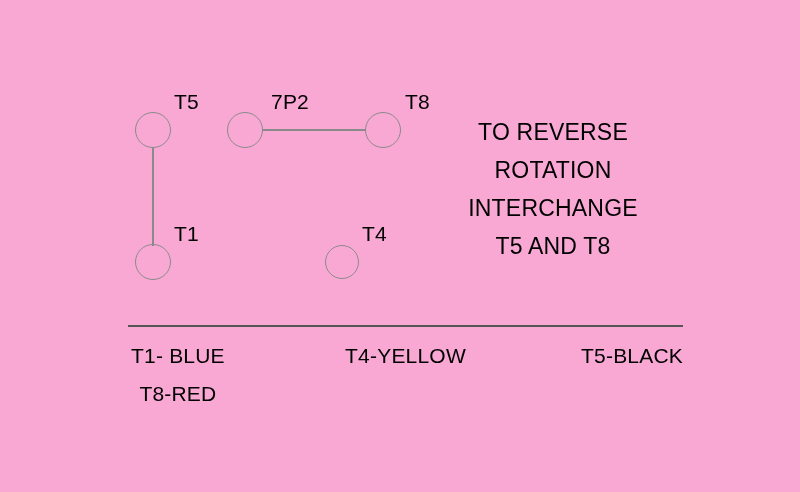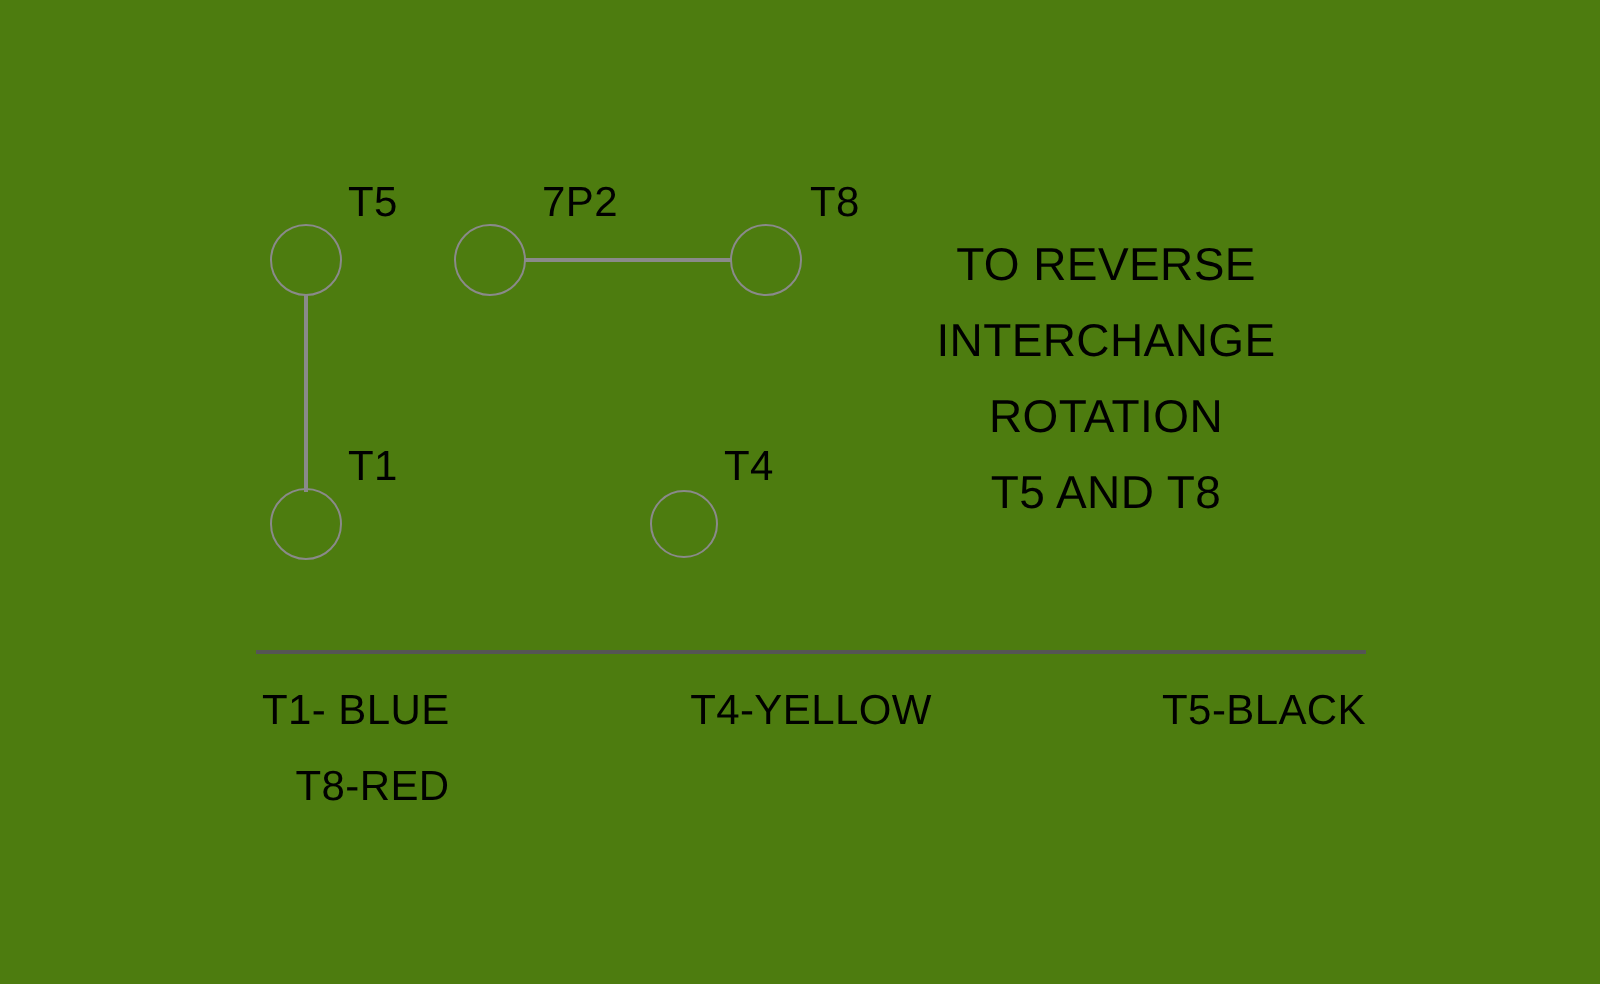--- a/index.html
+++ b/index.html
@@ -4,21 +4,21 @@
 <style>
   html, body {
     margin: 0;
     padding: 0;
     background: #ffffff;
   }
   #canvas {
     position: relative;
     width: 800px;
     height: 492px;
-    background: #4d7c0f;
+    background: #f9a8d4;
     font-family: "Liberation Sans", sans-serif;
     color: #000000;
     overflow: hidden;
   }
 
   
   .terminal {
     position: absolute;
     border-radius: 50%;
     border: 1px solid #8a8a8a;
@@ -73,21 +73,21 @@
     position: absolute;
     left: 128px;
     top: 337px;
     width: 555px;
     height: 80px;
   }
   .legend-col {
     position: absolute;
     top: 0;
   }
-  .legend-col-left  { left: 3px;  text-align: right; }
+  .legend-col-left  { left: 3px;  text-align: center; }
   .legend-col-mid   { left: 0; width: 555px; text-align: center; }
   .legend-col-right { right: 0; text-align: center; }
   .legend-item {
     font-size: 21px;
     line-height: 38px;
     white-space: nowrap;
     letter-spacing: 0.2px;
   }
 </style>
 </head>
@@ -105,22 +105,22 @@
   <div class="terminal" style="left:325px; top:245px; width:34px; height:34px;"></div>
 
   <div class="term-label" style="left:174px; top:91px;">T5</div>
   <div class="term-label" style="left:174px; top:223px;">T1</div>
   <div class="term-label" style="left:271px; top:91px;">7P2</div>
   <div class="term-label" style="left:405px; top:91px;">T8</div>
   <div class="term-label" style="left:362px; top:223px;text-align:right;">T4</div>
 
   <div id="instructions">
     <div class="ins-line">TO REVERSE</div>
+    <div class="ins-line">ROTATION</div>
     <div class="ins-line">INTERCHANGE</div>
-    <div class="ins-line">ROTATION</div>
     <div class="ins-line">T5 AND T8</div>
   </div>
 
   <div id="divider"></div>
 
   <div id="legend">
 
     <div class="legend-col legend-col-left">
       <div class="legend-item">T1- BLUE</div>
       <div class="legend-item">T8-RED</div>

